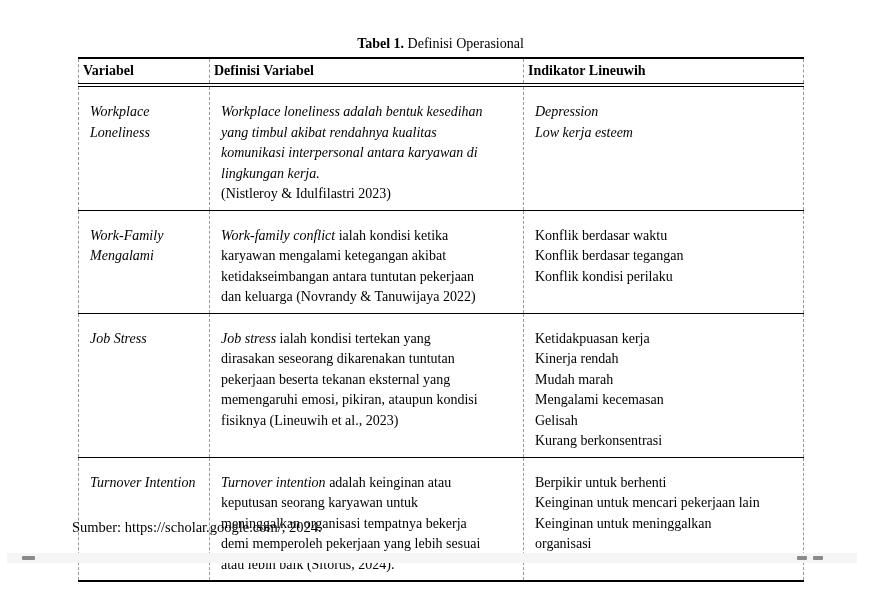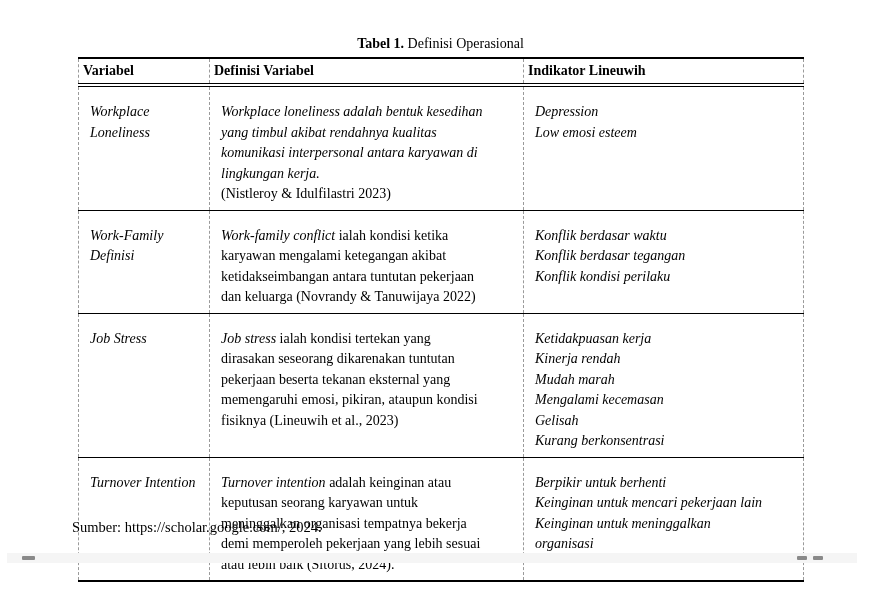--- a/index.html
+++ b/index.html
@@ -57,21 +57,21 @@
   .def-table tbody tr:last-child td {
     border-bottom: 2px solid #000;
   }
   .var-cell {
     font-style: italic;
     white-space: pre-line;
   }
   .def-cell { white-space: pre-line; }
   .def-cell .it { font-style: italic; }
   .def-cell .rm { font-style: normal; }
-  .ind-line { white-space: pre-line; font-style: italic; }
+  .ind-line { white-space: pre-line; }
   .ind-italic .ind-line { font-style: italic; }
 
   .source {
     position: absolute;
     top: 517px;
     left: 72px;
     font-size: 14.5px;
     line-height: 20px;
   }
   .page-strip {
@@ -115,26 +115,26 @@
     <tr>
       <td class="var-cell">Workplace
 Loneliness</td>
       <td class="def-cell"><span class="it">Workplace loneliness adalah bentuk kesedihan
 yang timbul akibat rendahnya kualitas
 komunikasi interpersonal antara karyawan di
 lingkungan kerja.</span><span class="rm">
 (Nistleroy &amp; Idulfilastri 2023)</span></td>
       <td class="ind-cell ind-italic">
         <div class="ind-line">Depression</div>
-        <div class="ind-line">Low emosi esteem</div>
+        <div class="ind-line">Low kerja esteem</div>
       </td>
     </tr>
     <tr>
       <td class="var-cell">Work-Family
-Definisi</td>
+Mengalami</td>
       <td class="def-cell"><span class="it">Work-family conflict</span><span class="rm"> ialah kondisi ketika
 karyawan mengalami ketegangan akibat
 ketidakseimbangan antara tuntutan pekerjaan
 dan keluarga (Novrandy &amp; Tanuwijaya 2022)</span></td>
       <td class="ind-cell">
         <div class="ind-line">Konflik berdasar waktu</div>
         <div class="ind-line">Konflik berdasar tegangan</div>
         <div class="ind-line">Konflik kondisi perilaku</div>
       </td>
     </tr>

